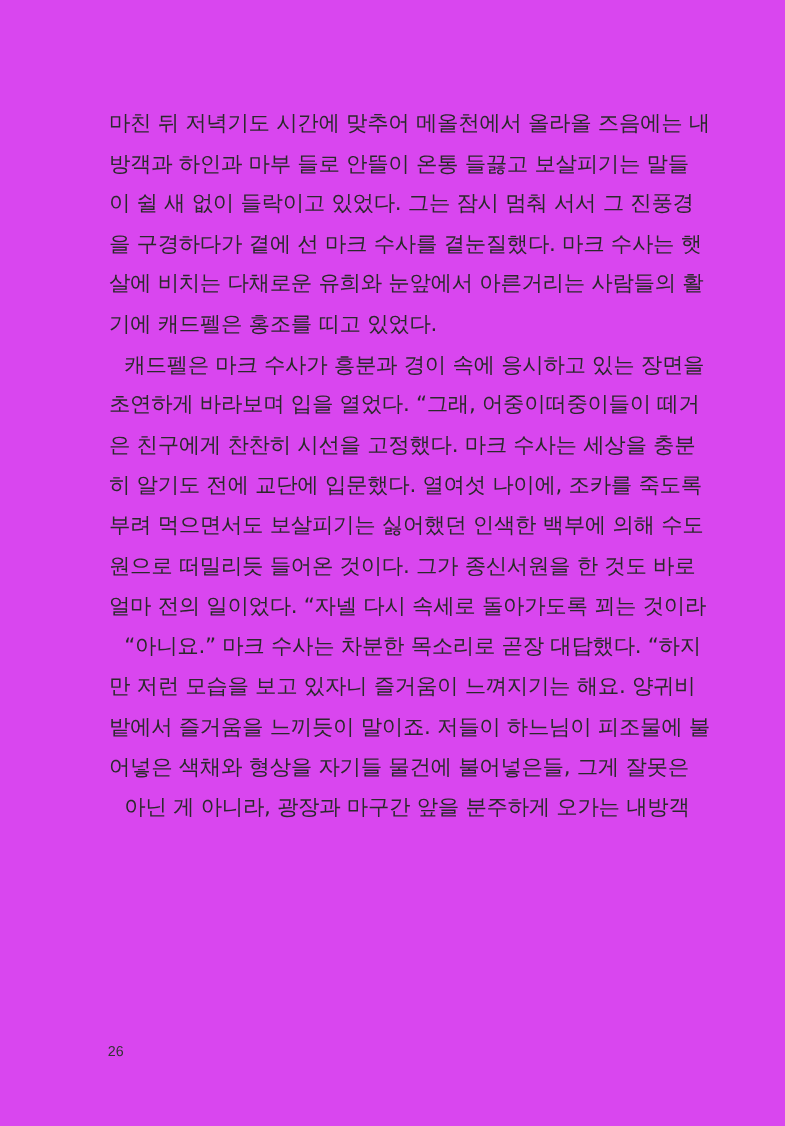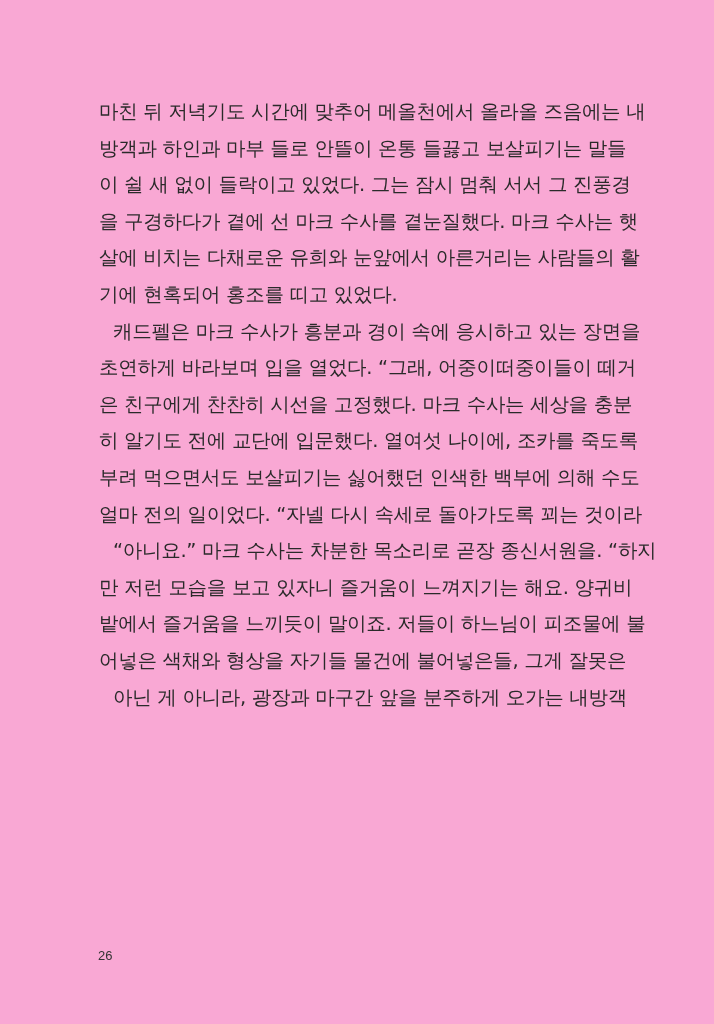--- a/index.html
+++ b/index.html
@@ -10,21 +10,21 @@
     body {
       width: 714px;
       height: 1024px;
       position: relative;
       overflow: hidden;
     }
     .page {
       position: absolute;
       left: 0; top: 0;
       width: 714px; height: 1024px;
-      background: #f9a8d4;
+      background: #d946ef;
     }
     .text-block {
       position: absolute;
       left: 99px;
       top: 94px;
       width: 485px;
       font-family: "DejaVu Sans", "Liberation Sans", sans-serif;
       font-size: 19.5px;
       line-height: 36.6px;
       color: #2a2a2a;
@@ -56,28 +56,29 @@
 </head>
 <body>
 
 <div class="page">
   <div class="text-block">
     <span class="line">마친 뒤 저녁기도 시간에 맞추어 메올천에서 올라올 즈음에는 내</span>
     <span class="line">방객과 하인과 마부 들로 안뜰이 온통 들끓고 보살피기는 말들</span>
     <span class="line">이 쉴 새 없이 들락이고 있었다. 그는 잠시 멈춰 서서 그 진풍경</span>
     <span class="line">을 구경하다가 곁에 선 마크 수사를 곁눈질했다. 마크 수사는 햇</span>
     <span class="line">살에 비치는 다채로운 유희와 눈앞에서 아른거리는 사람들의 활</span>
-    <span class="line last">기에 현혹되어 홍조를 띠고 있었다.</span>
+    <span class="line last">기에 캐드펠은 홍조를 띠고 있었다.</span>
     <span class="line indent">캐드펠은 마크 수사가 흥분과 경이 속에 응시하고 있는 장면을</span>
     <span class="line">초연하게 바라보며 입을 열었다. “그래, 어중이떠중이들이 떼거</span>
     <span class="line">은 친구에게 찬찬히 시선을 고정했다. 마크 수사는 세상을 충분</span>
     <span class="line">히 알기도 전에 교단에 입문했다. 열여섯 나이에, 조카를 죽도록</span>
     <span class="line">부려 먹으면서도 보살피기는 싫어했던 인색한 백부에 의해 수도</span>
+    <span class="line">원으로 떠밀리듯 들어온 것이다. 그가 종신서원을 한 것도 바로</span>
     <span class="line">얼마 전의 일이었다. “자넬 다시 속세로 돌아가도록 꾀는 것이라</span>
-    <span class="line indent">“아니요.” 마크 수사는 차분한 목소리로 곧장 종신서원을. “하지</span>
+    <span class="line indent">“아니요.” 마크 수사는 차분한 목소리로 곧장 대답했다. “하지</span>
     <span class="line">만 저런 모습을 보고 있자니 즐거움이 느껴지기는 해요. 양귀비</span>
     <span class="line">밭에서 즐거움을 느끼듯이 말이죠. 저들이 하느님이 피조물에 불</span>
     <span class="line">어넣은 색채와 형상을 자기들 물건에 불어넣은들, 그게 잘못은</span>
     <span class="line indent">아닌 게 아니라, 광장과 마구간 앞을 분주하게 오가는 내방객</span>
   </div>
 
   <div class="page-number">26</div>
 </div>
 
 </body></html>

